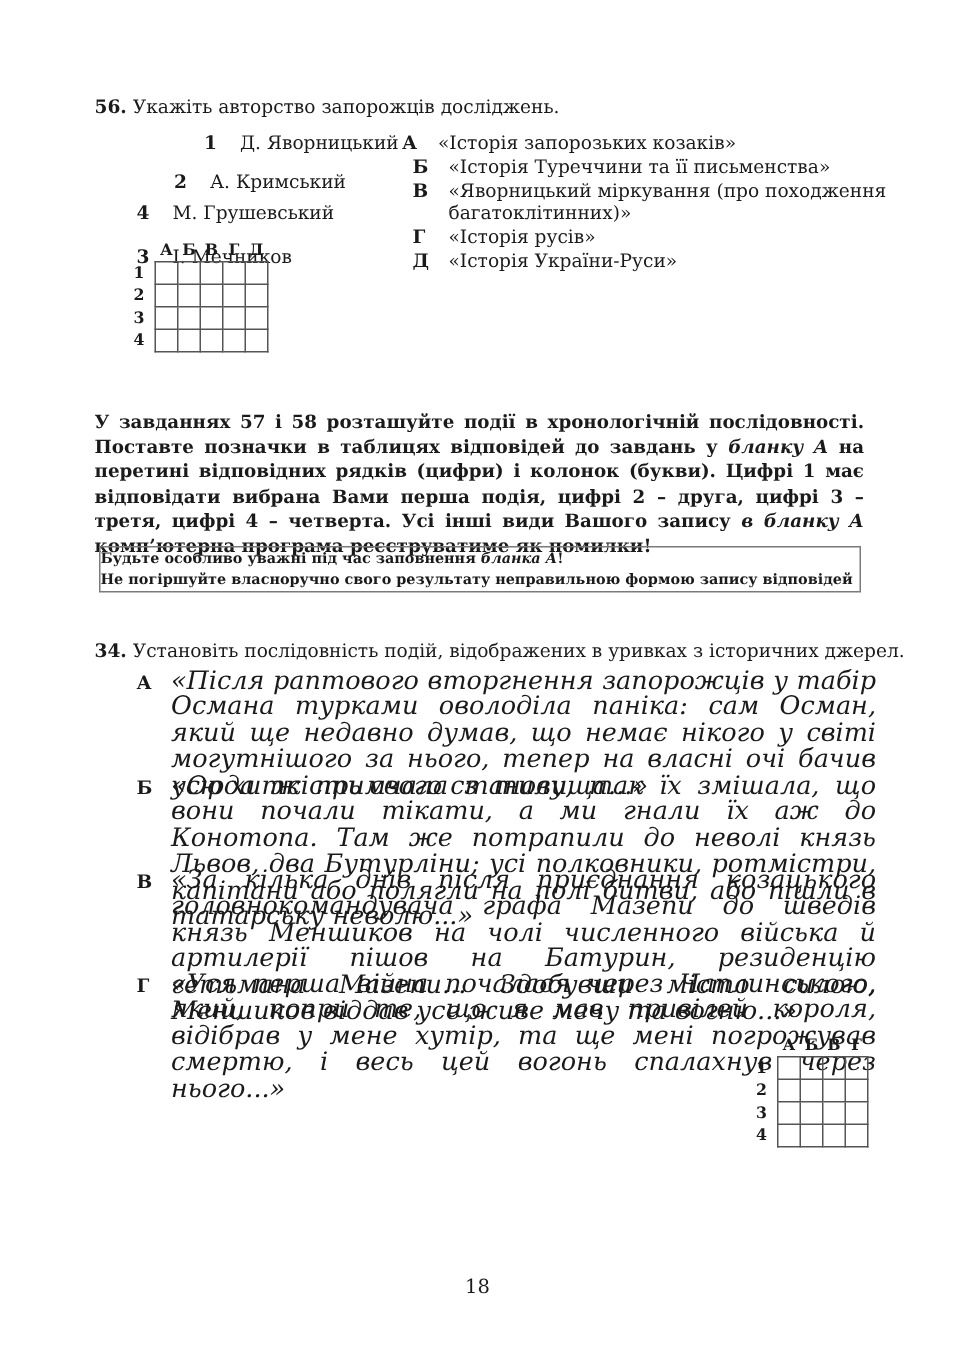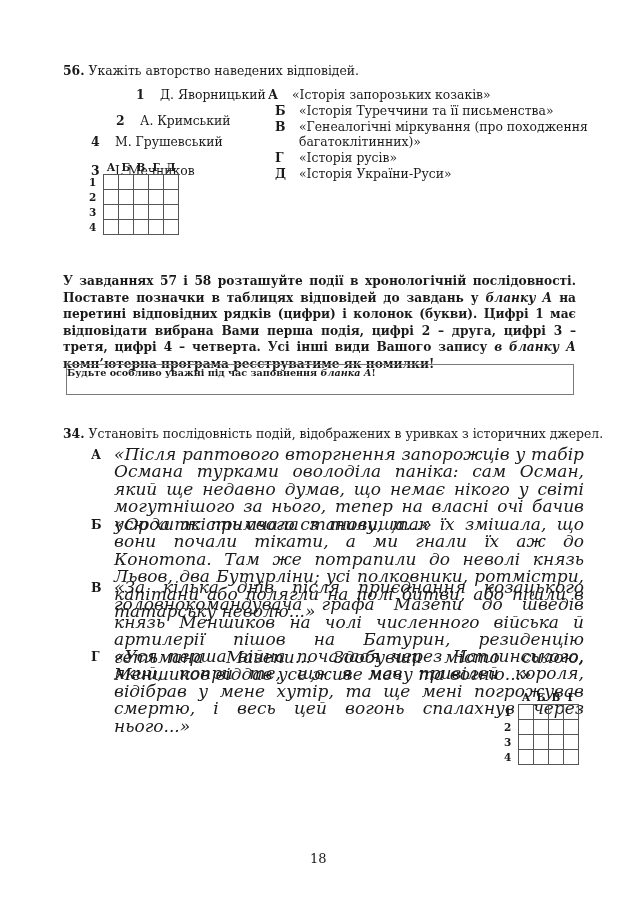--- a/index.html
+++ b/index.html
@@ -24,21 +24,21 @@
   table.grid td.cell { width: 14px; height: 14px; border: 1px solid #555; padding: 0; }
   table.grid th { font-size: 10.5px; font-weight: bold; padding: 0; text-align: center; height: 14px; }
   table.grid th.rowh { width: 12px; text-align: left; padding-right: 2px; }
   .page-num { font-size: 13px; left: 310px; top: 851px; text-align: center; }
 </style>
 </head>
 <body>
 
 <div class="abs q-title" style="left:63px; top:63px;">
   <span class="q-num">56.</span>
-  <span>Укажіть авторство наведених відповідей.</span>
+  <span>Укажіть авторство запорожців досліджень.</span>
 </div>
 
 <div>
   <div class="abs row" style="left:91px; top:87px;margin-left:45px;">
     <span class="num" style="width:24px;">1</span><span>Д. Яворницький</span>
   </div>
   <div class="abs row" style="left:91px; top:113px;margin-left:25px;">
     <span class="num" style="width:24px;">2</span><span>А. Кримський</span>
   </div>
   <div class="abs row" style="left:91px; top:119px;margin-top:44px;">
@@ -50,21 +50,21 @@
 </div>
 
 <div>
   <div class="abs row" style="left:268px; top:87px;">
     <span class="num" style="width:24px;">А</span><span>«Історія запорозьких козаків»</span>
   </div>
   <div class="abs row" style="left:275px; top:103px;">
     <span class="num" style="width:24px;">Б</span><span>«Історія Туреччини та її письменства»</span>
   </div>
   <div class="abs row" style="left:275px; top:119px;">
-    <span class="num" style="width:24px;">В</span><span>«Генеалогічні міркування (про походження</span>
+    <span class="num" style="width:24px;">В</span><span>«Яворницький міркування (про походження</span>
   </div>
   <div class="abs row" style="left:299px; top:134px;">
     <span>багатоклітинних)»</span>
   </div>
   <div class="abs row" style="left:275px; top:150px;">
     <span class="num" style="width:24px;">Г</span><span>«Історія русів»</span>
   </div>
   <div class="abs row" style="left:275px; top:166px;">
     <span class="num" style="width:24px;">Д</span><span>«Історія України-Руси»</span>
   </div>
@@ -112,20 +112,21 @@
         <td class="cell"></td>
         <td class="cell"></td>
   </tr>
 </tbody>
   </table>
 
 <div class="abs instr"><span>У завданнях 57 і 58 розташуйте події в хронологічній послідовності. Поставте позначки в таблицях відповідей до завдань у </span><i>бланку А</i><span> на перетині відповідних рядків (цифри) і колонок (букви). Цифрі 1 має відповідати вибрана Вами перша подія, цифрі 2 – друга, цифрі 3 – третя, цифрі 4 – четверта. Усі інші види Вашого запису </span><i>в бланку А</i><span> комп’ютерна програма реєструватиме як помилки!</span></div>
 
 <div class="abs warn-box">
   <div><span>Будьте особливо уважні під час заповнення </span><i>бланка А</i><span>!</span></div>
+  <div>Не погіршуйте власноручно свого результату неправильною формою запису відповідей</div>
 </div>
 
 <div class="abs q-title" style="left:63px; top:426px;">
   <span class="q-num">34.</span>
   <span>Установіть послідовність подій, відображених в уривках з історичних джерел.</span>
 </div>
 
 <div class="abs opt-letter" style="left:91px; top:447px;">А</div>
 <div class="abs quote" style="left:114px; top:446px;">«Після раптового вторгнення запорожців у табір Османа турками оволоділа паніка: сам Осман, який ще недавно думав, що немає нікого у світі могутнішого за нього, тепер на власні очі бачив усю хиткість свого становища...»</div>
 

